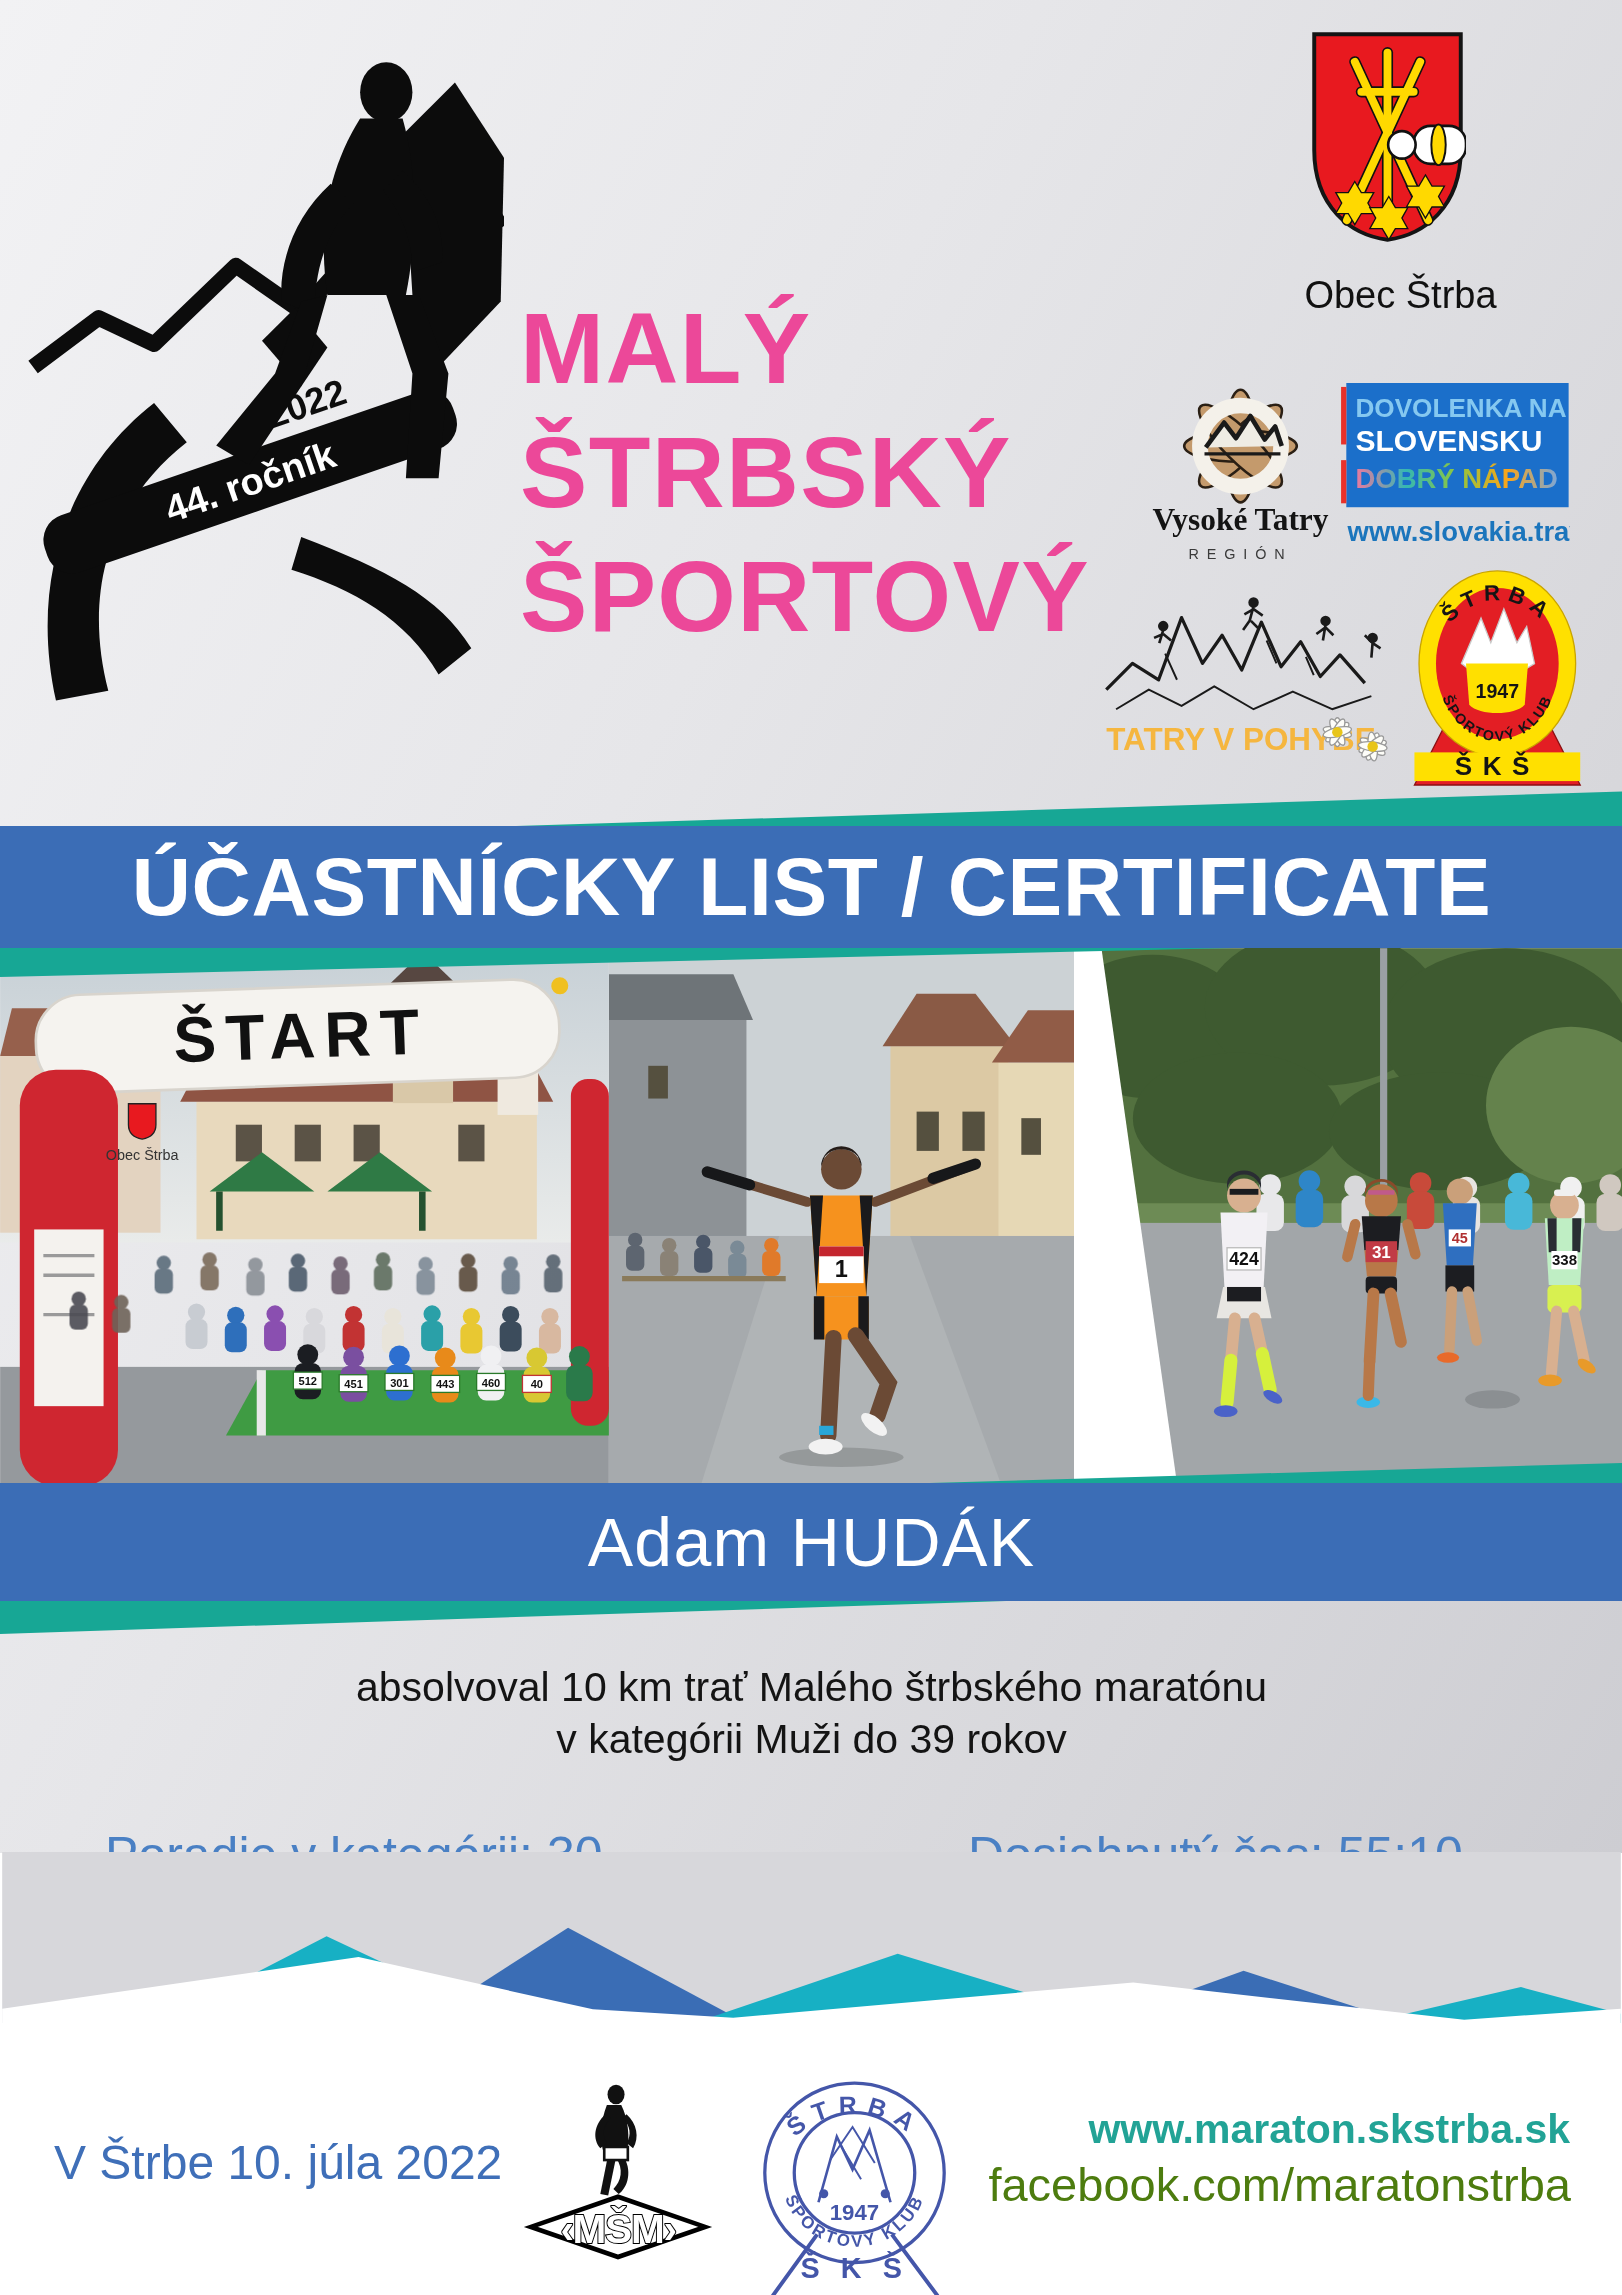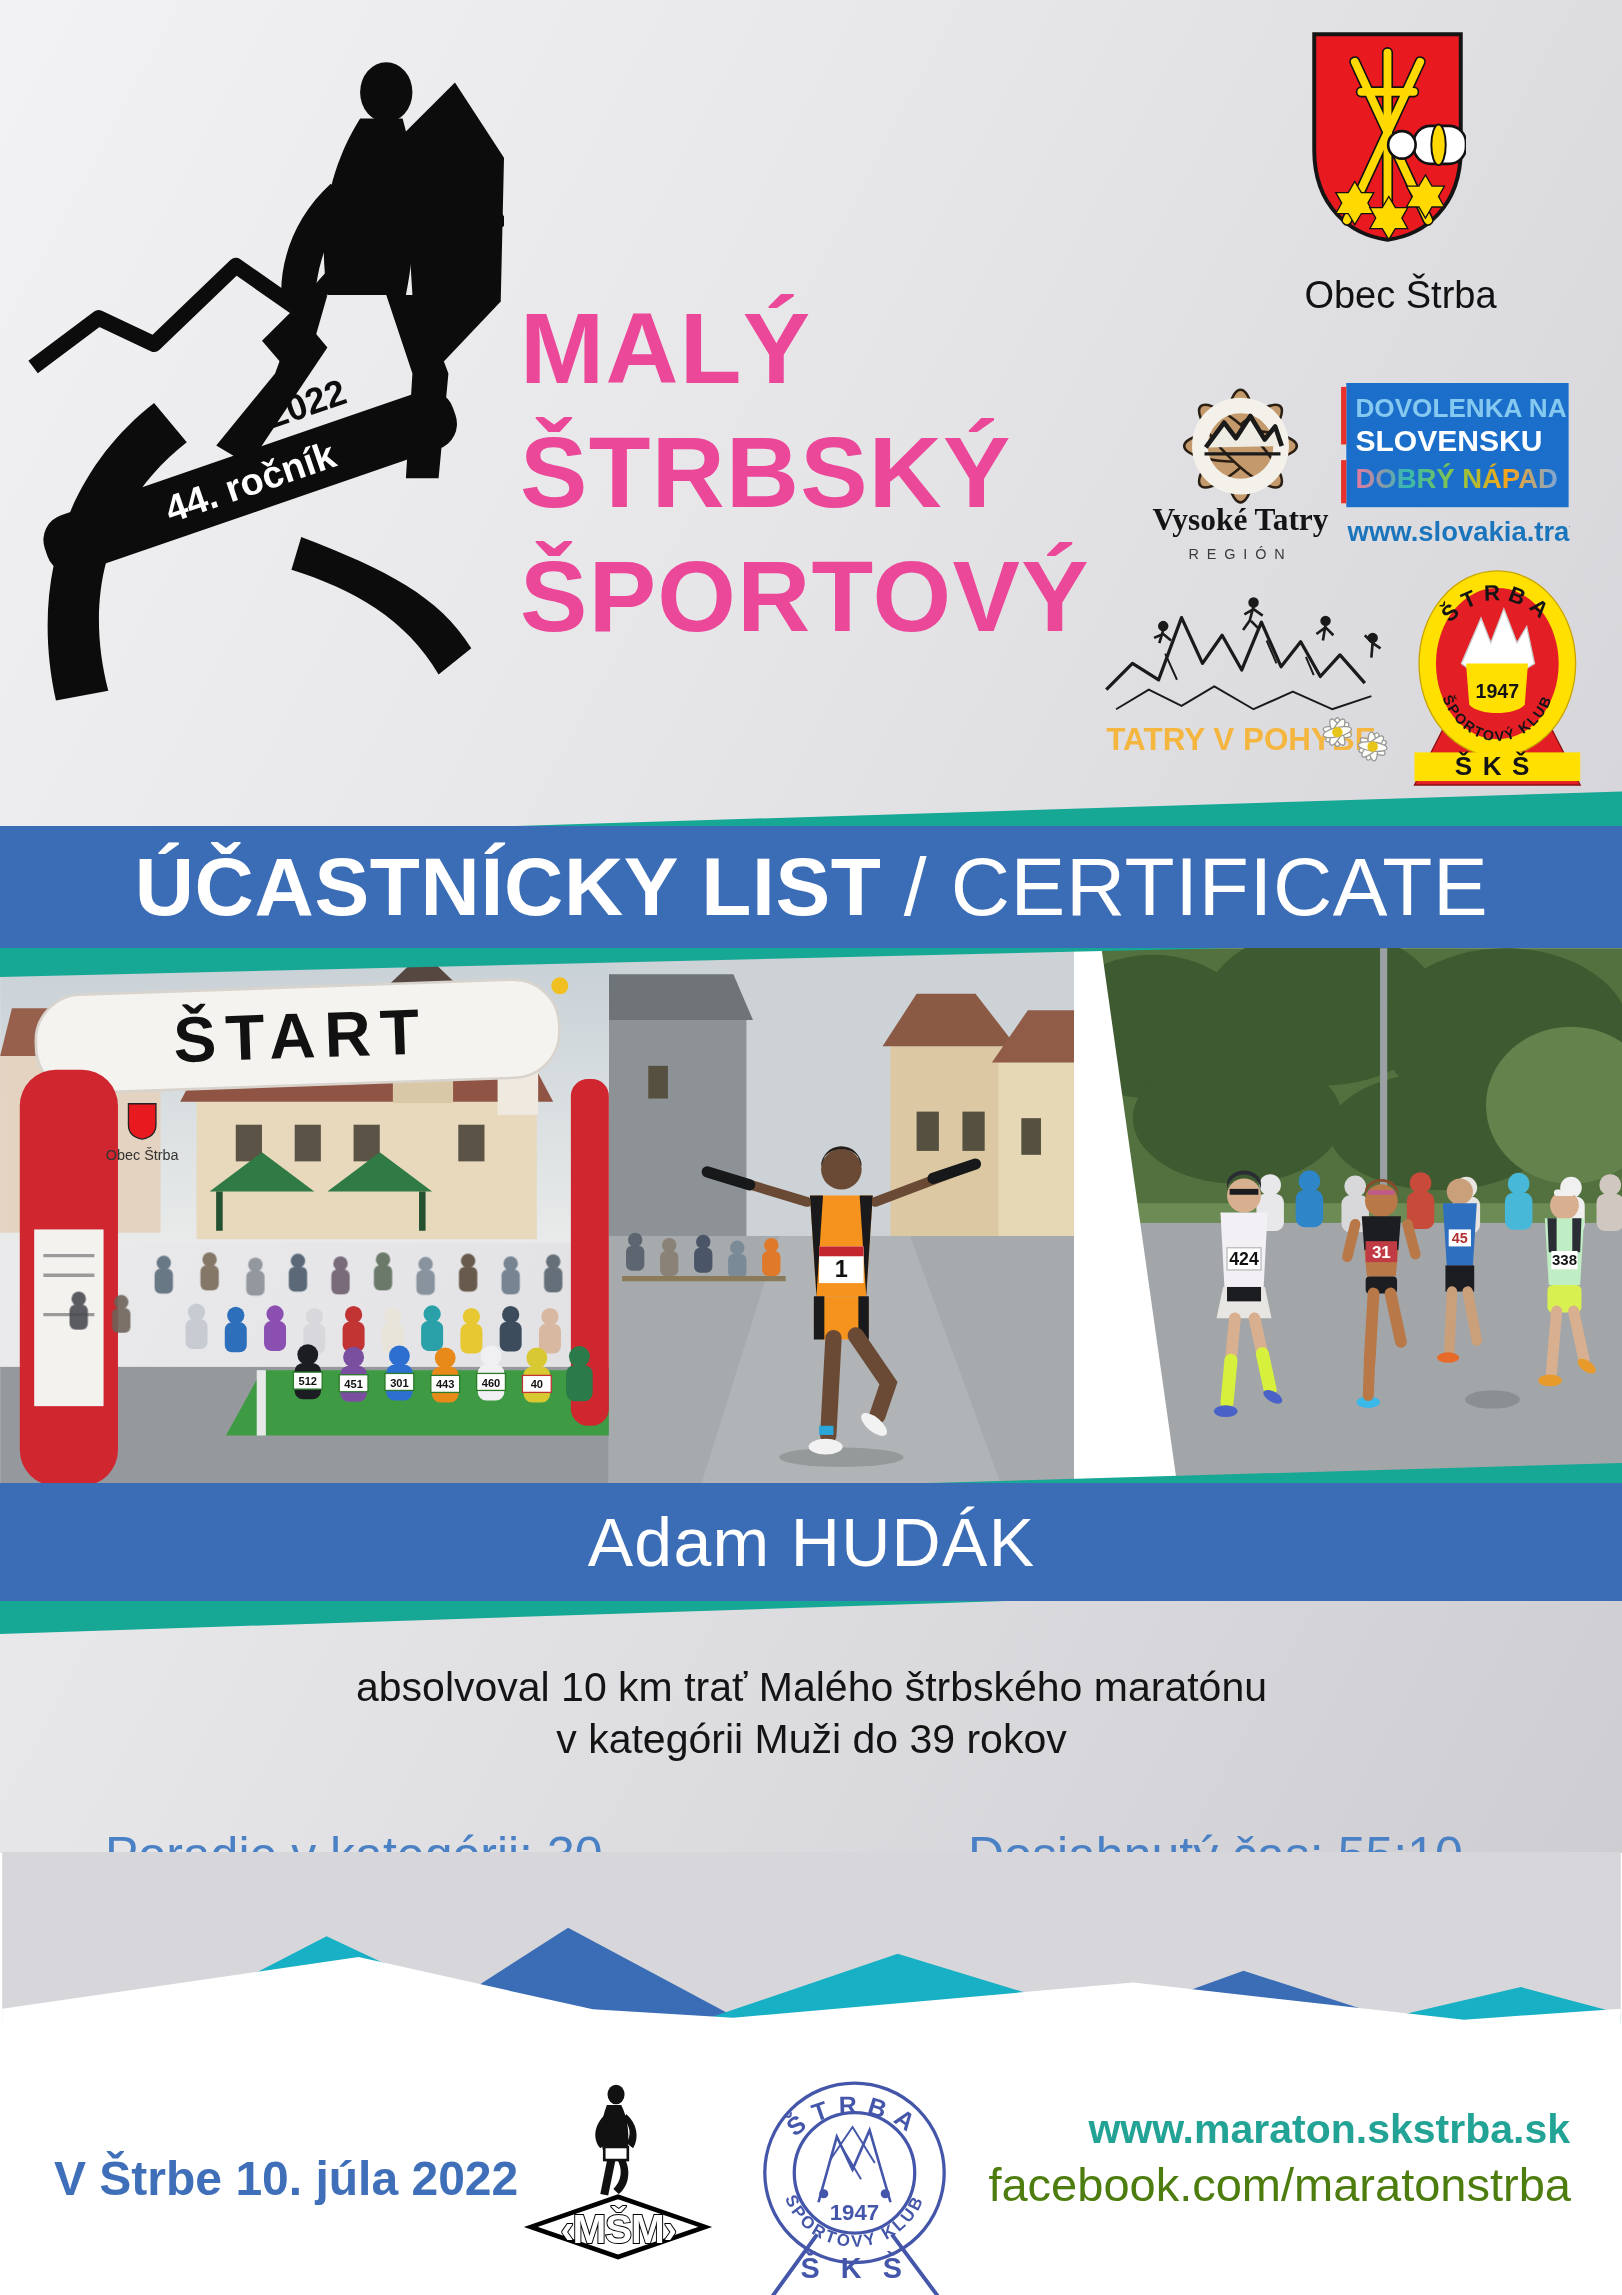--- a/index.html
+++ b/index.html
@@ -11,39 +11,39 @@
     background:linear-gradient(118deg,#f2f2f4 0%,#e6e6e9 40%,#d7d7db 78%,#cdcdd2 100%);}
   
   #title{left:520px;top:286px;font-weight:700;font-size:101px;line-height:124px;
          color:#ec4899;letter-spacing:1.3px;}
   #coat-label{left:1276px;top:274px;width:249px;text-align:center;font-size:38px;color:#111;}
   
   .band{left:0;width:1623px;background:#3b6db6;color:#fff;display:flex;
         align-items:center;justify-content:center;}
   #band-title{top:826px;height:122px;font-size:82px;white-space:nowrap;gap:10px;}
   #band-title .b{font-weight:700;letter-spacing:0.7px;}
-  #band-title .l{font-weight:400;margin-left:12px;letter-spacing:0.7px;}
+  #band-title .l{font-weight:700;margin-left:12px;letter-spacing:0.7px;}
   #band-name{top:1483px;height:118px;font-size:68px;font-weight:400;letter-spacing:1.3px;}
   
   .teal{background:#17a795;}
   #wedge-top{left:0;top:790px;width:1623px;height:37px;
      clip-path:polygon(30% 100%,100% 4%,100% 100%);}
   #wedge-under{left:0;top:948px;width:1623px;height:29px;
      clip-path:polygon(0 0,76% 0,0 100%);}
   #wedge-above-name{left:0;top:1461px;width:1623px;height:23.6px;
      clip-path:polygon(54% 100%,100% 8%,100% 100%);}
   #wedge-below-name{left:0;top:1601px;width:1623px;height:33px;
      clip-path:polygon(0 0,62% 0,0 100%);}
   
   #result{left:0;top:1661px;width:1623px;text-align:center;font-size:41px;
           line-height:52px;color:#141414;}
   #rank{left:105px;top:1826px;font-size:50px;color:#4a80c4;}
   #time{left:968px;top:1826px;font-size:50px;color:#4a80c4;}
   
-  #date{left:54px;top:2135px;font-size:48px;font-weight:700;color:#3f6fb8;margin-top:16px;}
+  #date{left:54px;top:2135px;font-size:48px;font-weight:400;color:#3f6fb8;}
   #web{left:903px;top:2106px;width:667px;text-align:right;font-size:41px;
        font-weight:700;color:#22a396;}
   #fb{left:838px;top:2157px;width:733px;text-align:right;font-size:47px;
       font-weight:400;color:#4d7c0f;}
   svg text{font-family:"Liberation Sans",sans-serif;}
   .serif{font-family:"Liberation Serif",serif;}
 </style>
 </head>
 <body>
 

